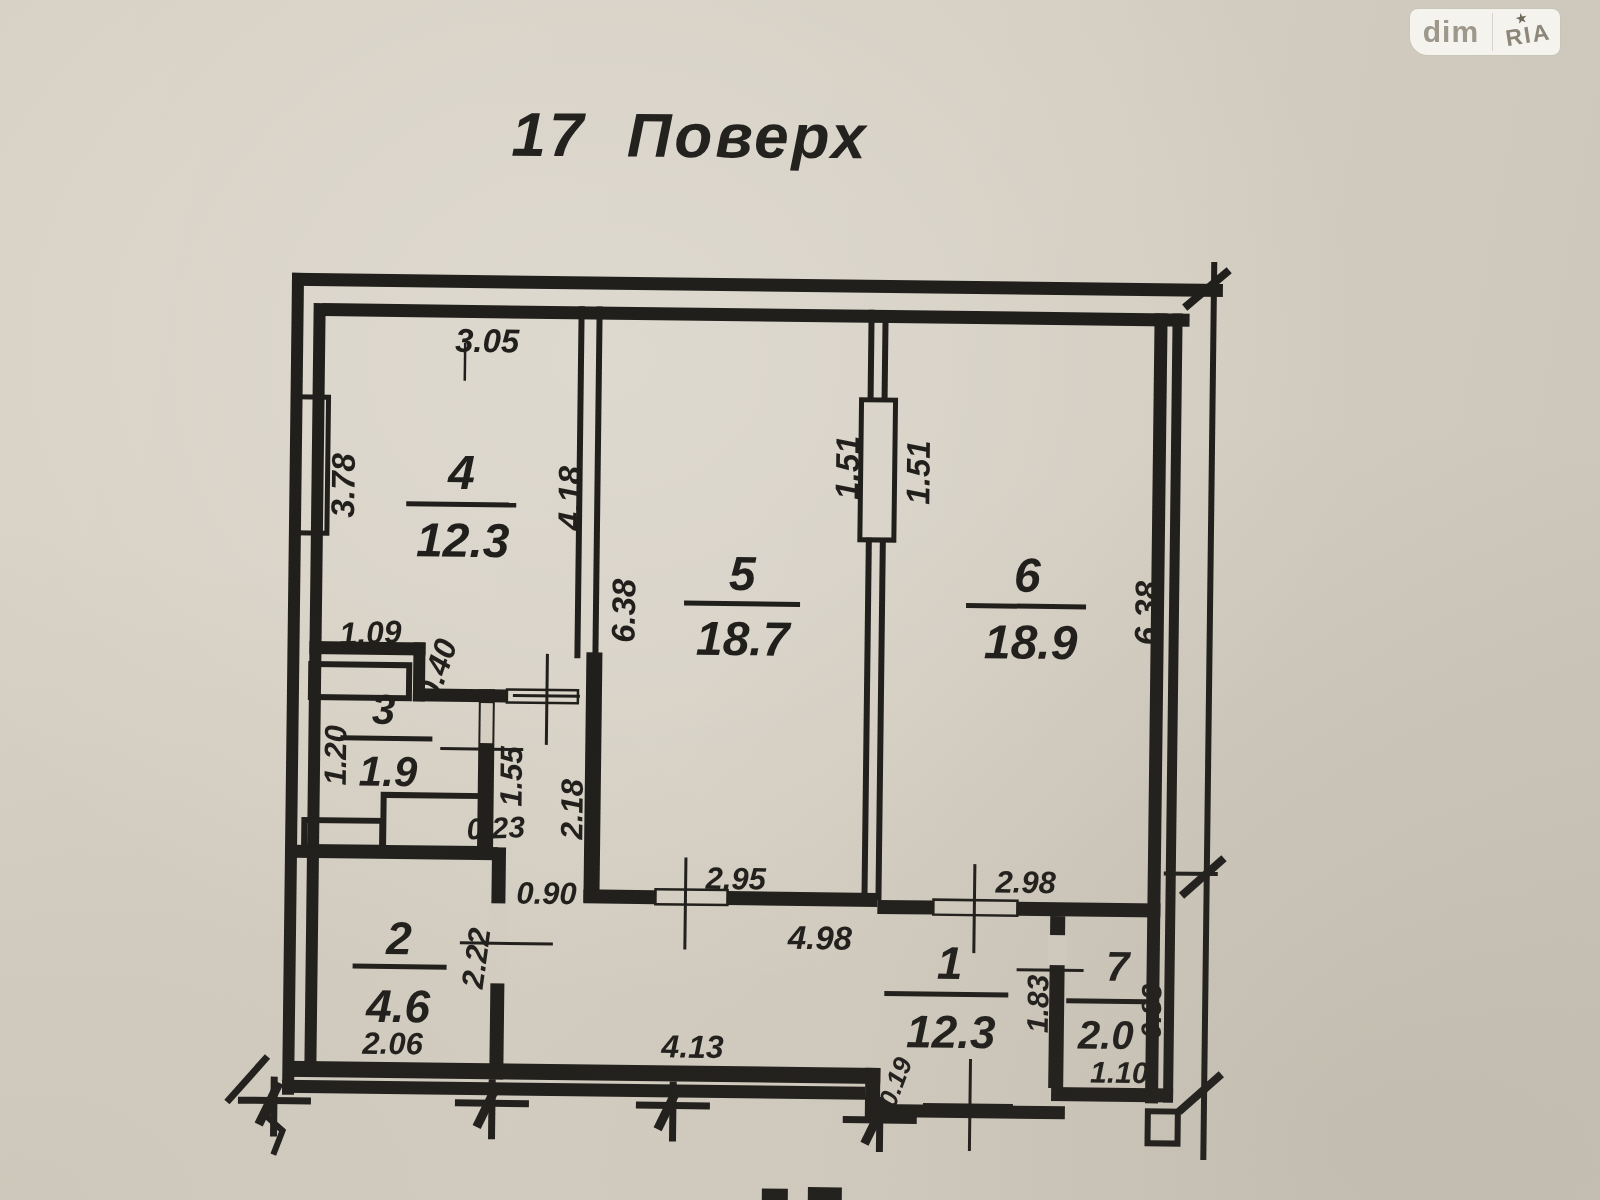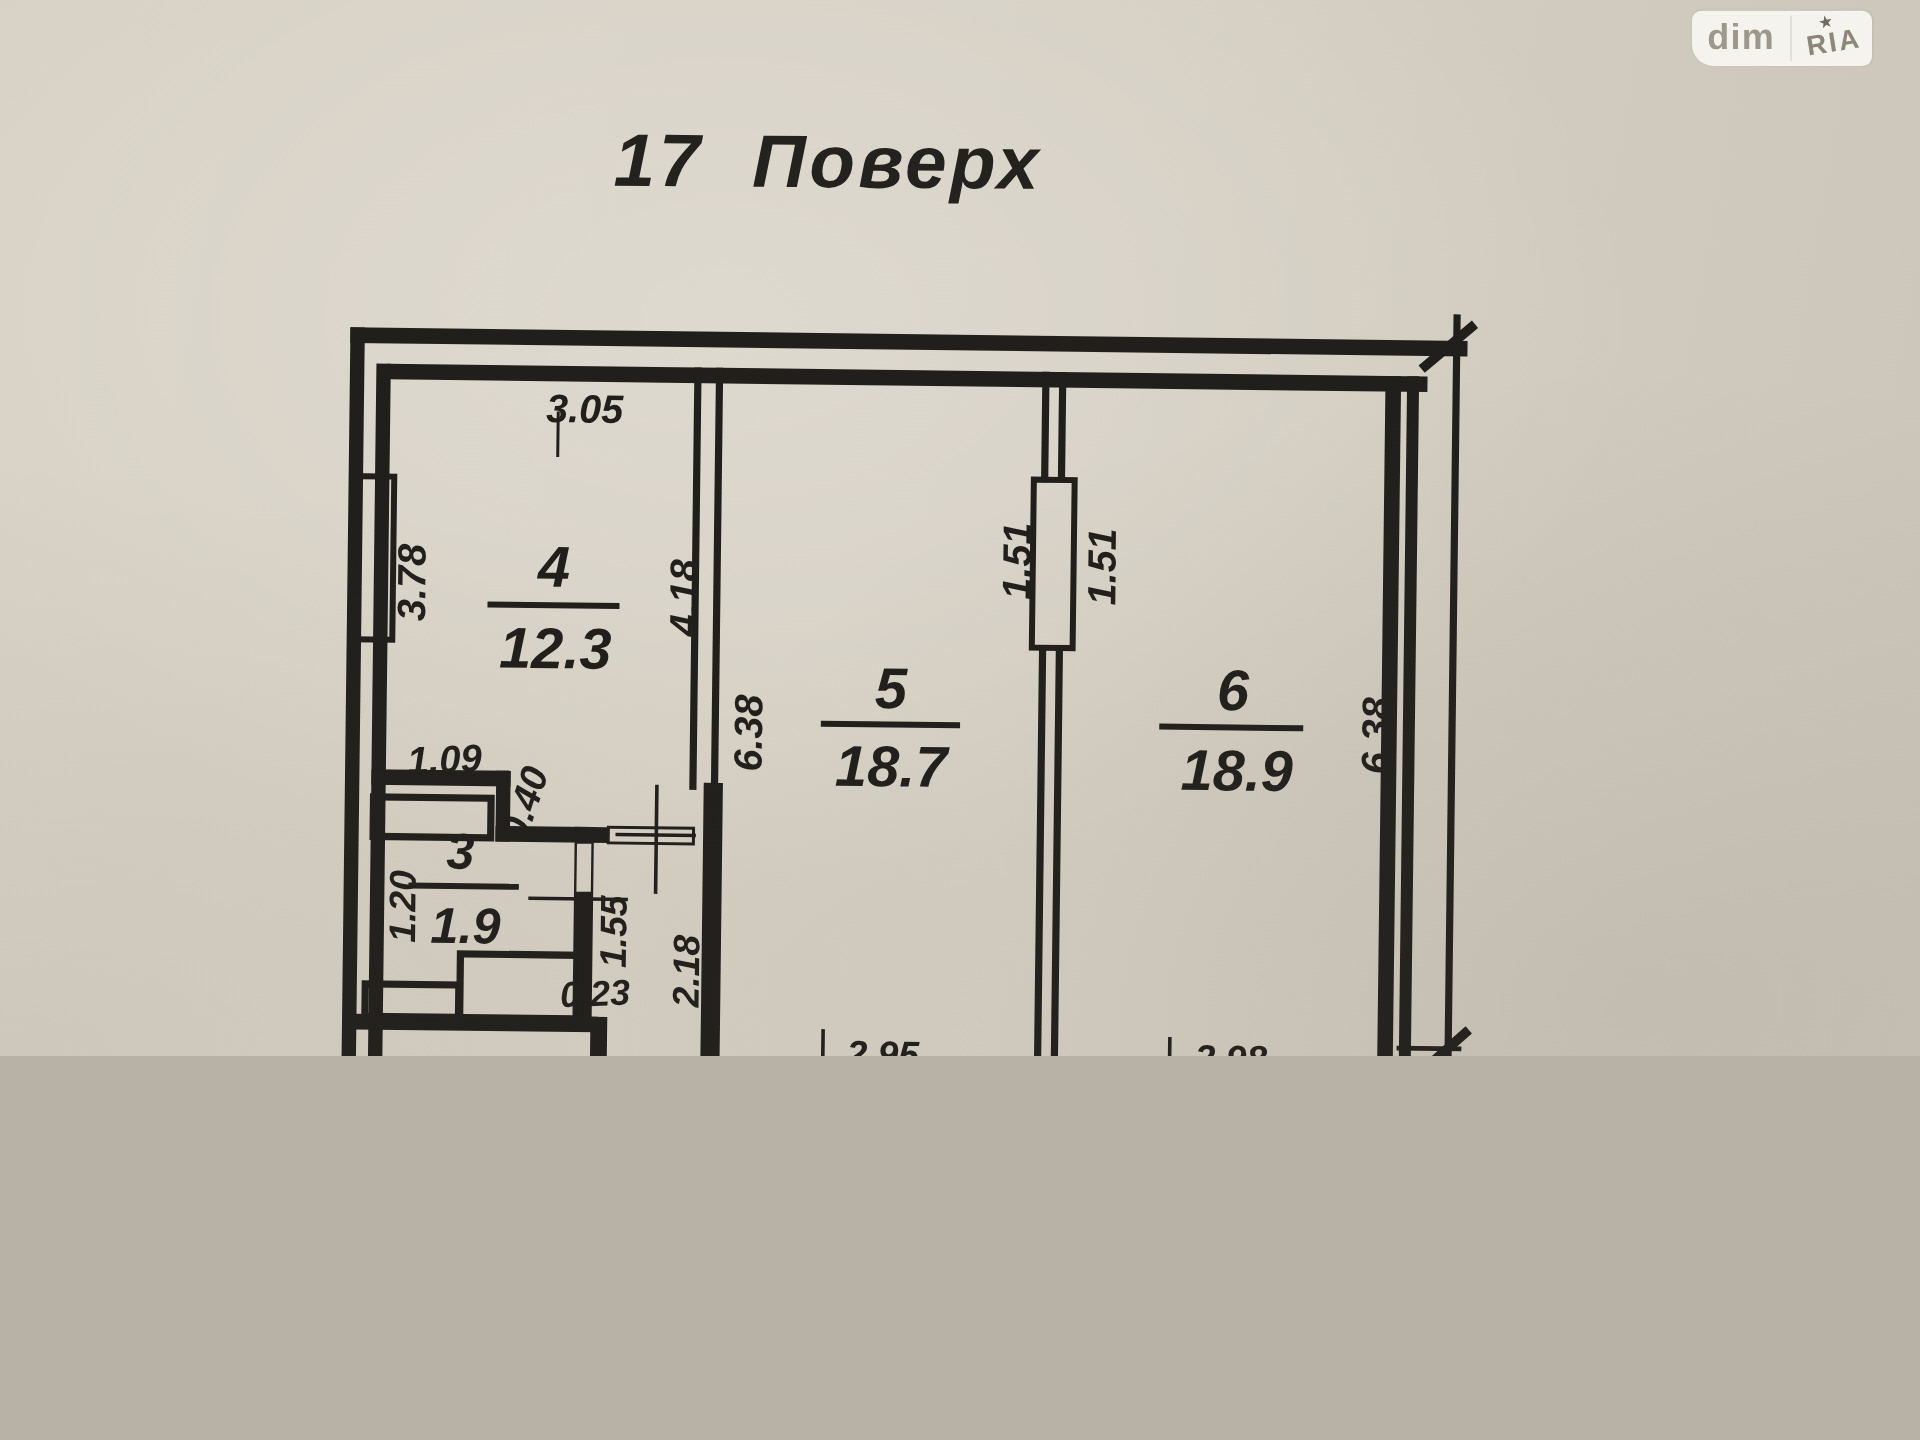--- a/index.html
+++ b/index.html
@@ -1,17 +1,17 @@
 <!DOCTYPE html>
 <html><head>
 <meta charset="utf-8">
 <style>
   html,body{margin:0;padding:0;background:#b8b2a6;}
   .stage{
-    position:relative;width:1600px;height:880px;overflow:hidden;
+    position:relative;width:1600px;height:1200px;overflow:hidden;
     background:
       radial-gradient(ellipse at 38% 30%, rgba(255,255,252,.20), rgba(255,255,252,0) 55%),
       linear-gradient(100deg, #d8d2c6 0%, #d5cfc3 55%, #ccc6ba 100%);
     font-family:"Liberation Sans", sans-serif;
   }
   .stage::after{
     content:"";position:absolute;inset:0;pointer-events:none;
     background:
       radial-gradient(ellipse at 85% 95%, rgba(90,84,70,.10), rgba(0,0,0,0) 45%),
       radial-gradient(ellipse at 0% 100%, rgba(90,84,70,.08), rgba(0,0,0,0) 40%);

